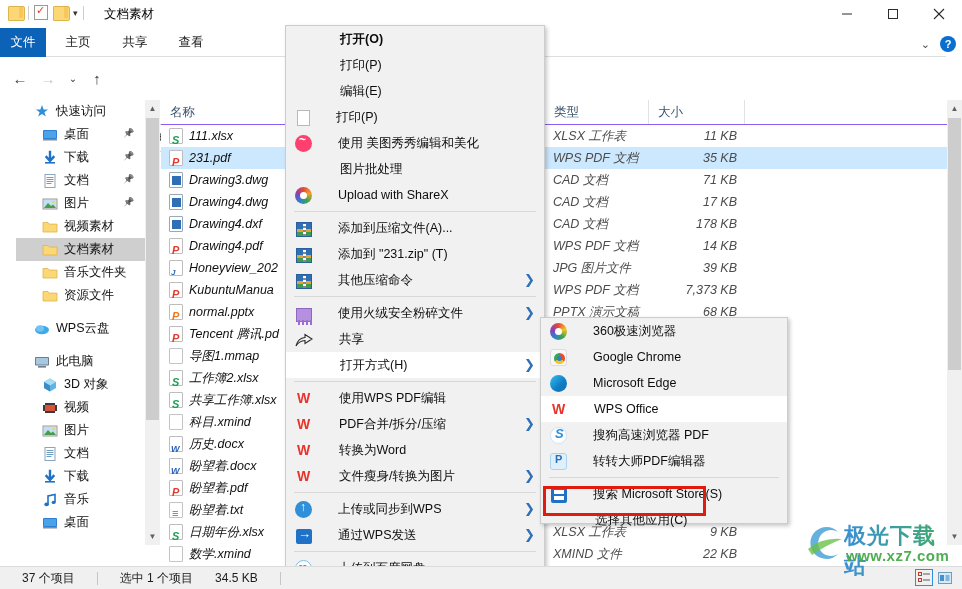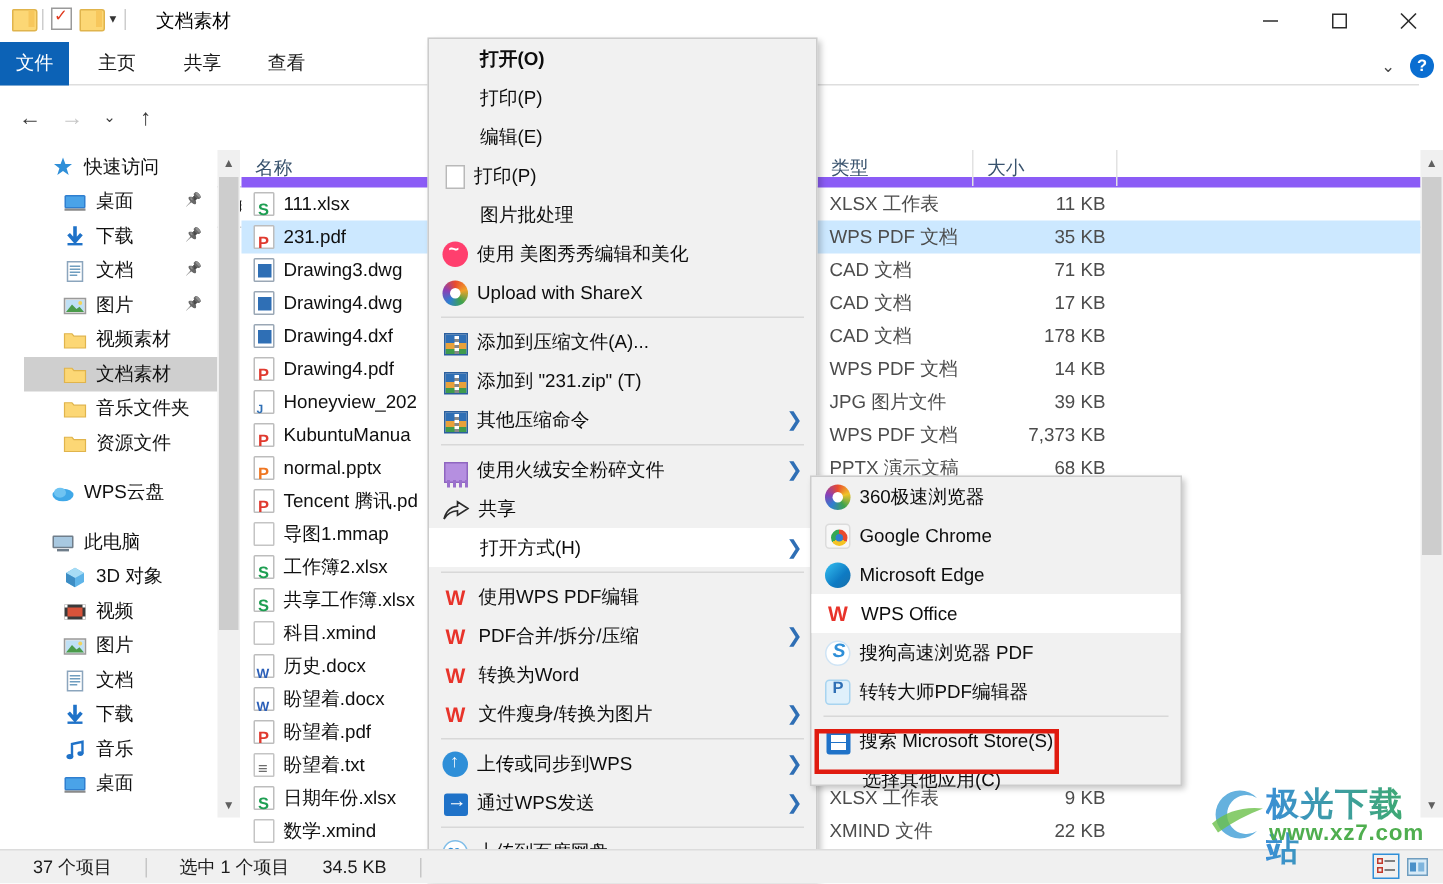--- a/index.html
+++ b/index.html
@@ -72,30 +72,30 @@
   .navitem .lbl { margin-left:6px; }
   .pin { position:absolute; right:10px; top:5px; color:#8b8b8b; font-size:11px; transform:rotate(45deg); }
   .ind1 { padding-left:18px; } .ind2 { padding-left:26px; }
   .spacer { height:10px; }
 
   .navscroll { position:absolute; left:145px; top:100px; width:15px; height:445px; background:#f0f0f0; }
   .navscroll .arrow { width:15px; height:17px; text-align:center; font-size:8px; color:#606060; line-height:17px;}
   .navscroll .thumb { position:absolute; left:1px; top:18px; width:13px; height:302px; background:#cdcdcd; }
 
   .listpane { position:absolute; left:161px; top:100px; width:786px; height:445px; background:#fff; }
-  .hdr { height:25px; border-bottom:7px solid #8b5cf6; position:relative; }
+  .hdr { height:25px; border-bottom:1px solid #8b5cf6; position:relative; }
   .hcell { position:absolute; top:0; height:24px; line-height:24px; font-size:12.5px; color:#39536e;
            padding-left:9px; border-right:1px solid #e2e2e2;}
   #h-name { left:0; width:384px; }
   #h-type { left:384px; width:104px; }
   #h-size { left:488px; width:96px; }
   #h-blank { left:584px; width:201px; border-right:none;}
 
   .rows { position:absolute; left:0; top:25px; width:786px; }
-  .row { height:22px; position:relative; }
+  .row { height:22px; position:relative;font-style:italic; }
   .row.sel { background:#cce8ff; }
   .row .nm { position:absolute; left:8px; top:0; height:22px; line-height:22px; font-size:12.5px; color:#101010;
              display:flex; align-items:center; gap:6px; }
   .row .ty { position:absolute; left:392px; top:0; height:22px; line-height:22px; font-size:12.5px; color:#4c4c4c;}
   .row .sz { position:absolute; left:488px; width:88px; top:0; height:22px; line-height:22px; font-size:12.5px;
              color:#4c4c4c; text-align:right;}
   .fi { width:14px; height:16px; border-radius:1px; display:inline-block; position:relative; flex:0 0 auto;}
   .fi.xlsx { background:#fff; border:1px solid #bdbdbd; }
   .fi.xlsx:after{ content:"S"; position:absolute; left:2px; top:0px; font-size:11px; font-weight:bold; color:#1e9e52;}
   .fi.pdf { background:#fff; border:1px solid #bdbdbd;}
@@ -122,21 +122,21 @@
   .st { font-size:12px; color:#1c1c1c; padding:0 22px; }
   .st-sep { width:1px; height:13px; background:#c6c6c6; }
   .viewbtns { position:absolute; right:8px; bottom:3px; display:flex; gap:3px; }
   .vbtn { width:18px; height:17px; display:flex; align-items:center; justify-content:center; }
   .vbtn.act { border:1px solid #2f8fd8; }
 
   
   .menu { position:absolute; background:#f1f1f1; border:1px solid #cccccc;
           box-shadow:2px 2px 4px rgba(0,0,0,0.22); }
   .mitem { height:26px; display:flex; align-items:center; font-size:12.5px; color:#0d0d0d;
-           padding-left:8px; position:relative; white-space:nowrap; }
+           padding-left:8px; position:relative; white-space:nowrap;gap:20px; }
   .mitem.bold { font-weight:bold; }
   .mitem.hi { background:#ffffff; }
   .mitem .mico { width:20px; height:20px; flex:0 0 auto; margin-right:6px; position:relative; }
   .mitem .mtxt { flex:1 1 auto; }
   .mitem .marrow { position:absolute; right:9px; top:5px; font-size:13px; color:#2f6fb5; }
   .msep { height:1px; background:#d8d8d8; margin:3px 8px; }
 
   #menu1 { left:285px; top:25px; width:260px; height:564px; overflow:hidden; }
   #menu2 { left:540px; top:317px; width:248px; height:207px; }
 
@@ -613,26 +613,26 @@
     </div>
     <div class="mitem">
       <span class="mico "></span>
       <span class="mtxt">编辑(E)</span>
     </div>
     <div class="mitem">
       <span class="mico ic-doc"></span>
       <span class="mtxt">打印(P)</span>
     </div>
     <div class="mitem">
+      <span class="mico ic-meitu"></span>
+      <span class="mtxt">使用 美图秀秀编辑和美化</span>
+    </div>
+    <div class="mitem">
       <span class="mico "></span>
       <span class="mtxt">图片批处理</span>
-    </div>
-    <div class="mitem">
-      <span class="mico ic-meitu"></span>
-      <span class="mtxt">使用 美图秀秀编辑和美化</span>
     </div>
     <div class="mitem">
       <span class="mico ic-sharex"></span>
       <span class="mtxt">Upload with ShareX</span>
     </div>
     <div class="msep"></div>
     <div class="mitem">
       <span class="mico ic-zip"></span>
       <span class="mtxt">添加到压缩文件(A)...</span>
     </div>

